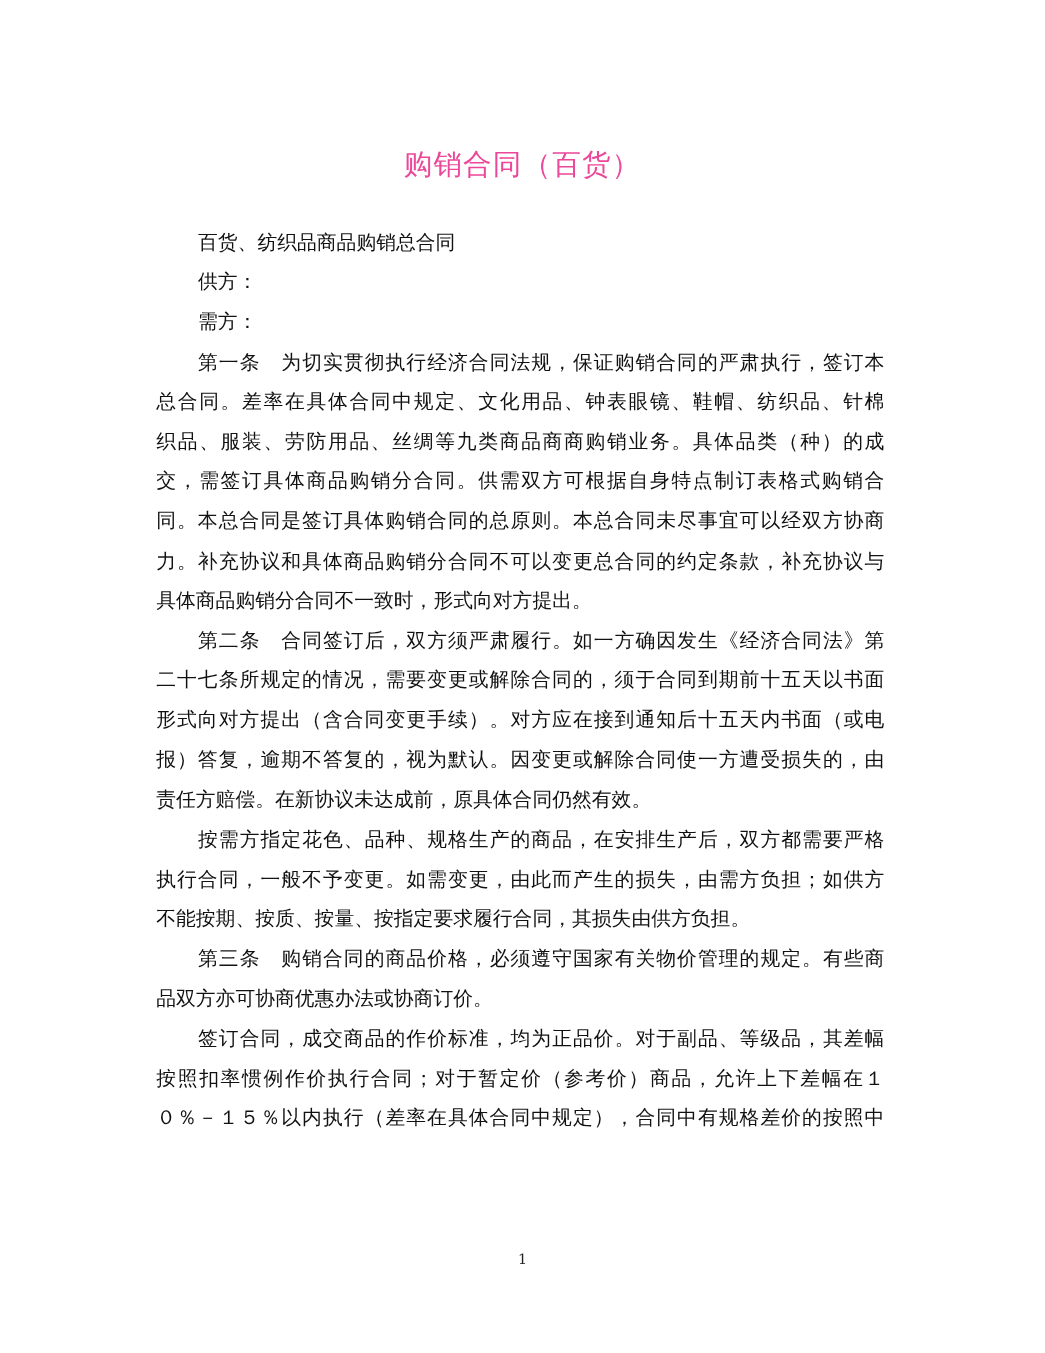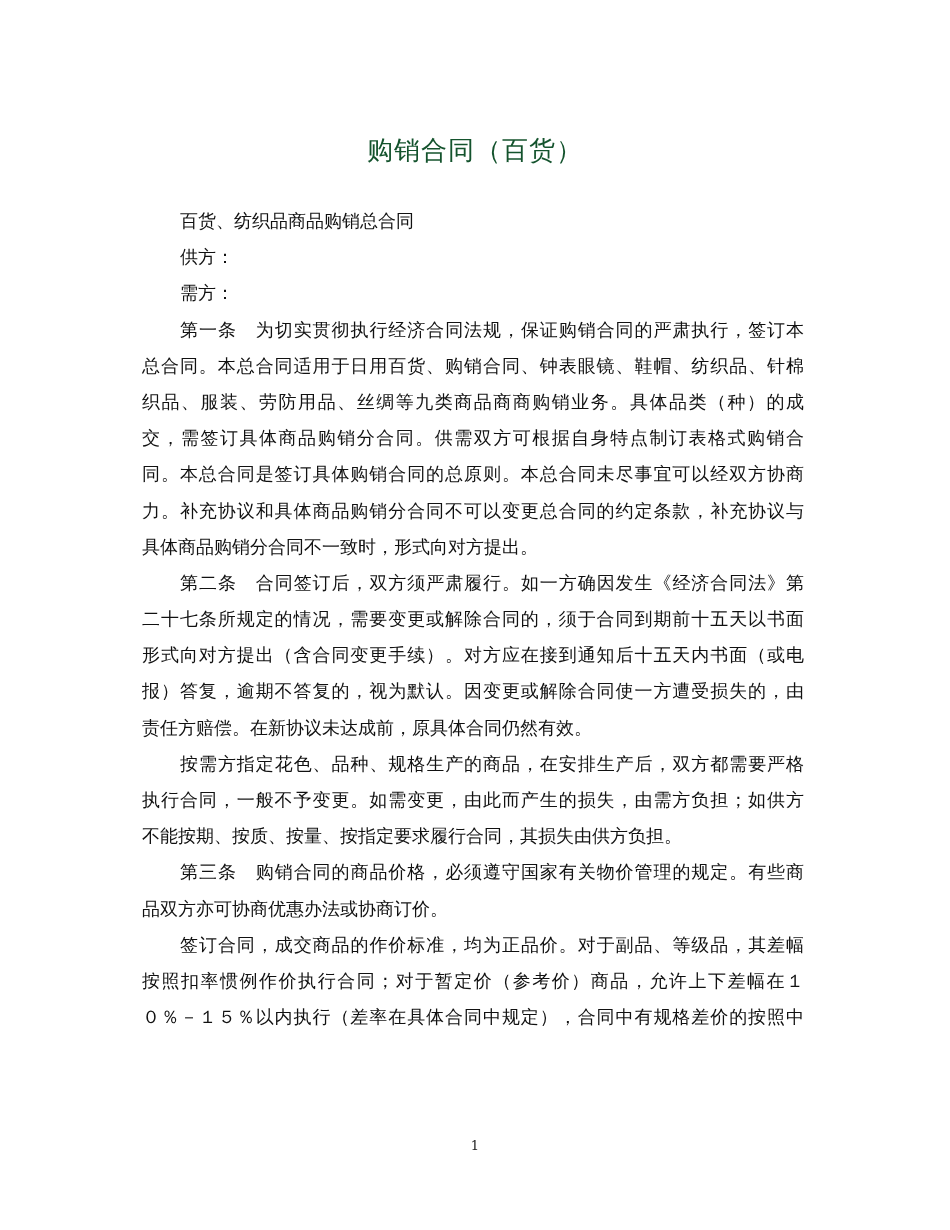--- a/index.html
+++ b/index.html
@@ -1,38 +1,38 @@
 <!DOCTYPE html>
 <html><head>
 <meta charset="utf-8">
 <style>
   html, body { margin: 0; padding: 0; background: #ffffff; }
   body { width: 950px; height: 1230px; position: relative; overflow: hidden;
          font-family: "DejaVu Serif", "Liberation Serif", serif; color: #111; }
   .page { position: absolute; left: 0; top: 0; width: 950px; height: 1230px; background: #fff; }
   .title { position: absolute; left: 0; width: 950px; top: 128px; text-align: center;
-           color: #14532d; font-size: 26px; letter-spacing: 1px; line-height: 44px; margin: 0; font-weight: normal; }
+           color: #ec4899; font-size: 26px; letter-spacing: 1px; line-height: 44px; margin: 0; font-weight: normal; }
   .body { position: absolute; left: 142px; top: 203px; width: 662px; }
   .line { font-size: 18px; line-height: 36.2px; height: 36.2px; white-space: nowrap; overflow: visible; }
   .indent { padding-left: 38px; }
   .justify { text-align: justify; text-align-last: justify; }
   .pagenum { position: absolute; left: 0; width: 950px; top: 1138px; text-align: center;
              font-size: 13px; color: #222; }
 </style>
 </head>
 <body>
 
 <div class="page">
   <h1 class="title">购销合同（百货）</h1>
   <div class="body" id="body">
       <div class="line indent">百货、纺织品商品购销总合同</div>
       <div class="line indent">供方：</div>
       <div class="line indent">需方：</div>
       <div class="line indent justify" style="white-space: normal;">第一条　为切实贯彻执行经济合同法规，保证购销合同的严肃执行，签订本</div>
-      <div class="line justify" style="white-space: normal;">总合同。本总合同适用于日用百货、购销合同、钟表眼镜、鞋帽、纺织品、针棉</div>
+      <div class="line justify" style="white-space: normal;">总合同。差率在具体合同中规定、文化用品、钟表眼镜、鞋帽、纺织品、针棉</div>
       <div class="line justify" style="white-space: normal;">织品、服装、劳防用品、丝绸等九类商品商商购销业务。具体品类（种）的成</div>
       <div class="line justify" style="white-space: normal;">交，需签订具体商品购销分合同。供需双方可根据自身特点制订表格式购销合</div>
       <div class="line justify" style="white-space: normal;">同。本总合同是签订具体购销合同的总原则。本总合同未尽事宜可以经双方协商</div>
       <div class="line justify" style="white-space: normal;">力。补充协议和具体商品购销分合同不可以变更总合同的约定条款，补充协议与</div>
       <div class="line">具体商品购销分合同不一致时，形式向对方提出。</div>
       <div class="line indent justify" style="white-space: normal;">第二条　合同签订后，双方须严肃履行。如一方确因发生《经济合同法》第</div>
       <div class="line justify" style="white-space: normal;">二十七条所规定的情况，需要变更或解除合同的，须于合同到期前十五天以书面</div>
       <div class="line justify" style="white-space: normal;">形式向对方提出（含合同变更手续）。对方应在接到通知后十五天内书面（或电</div>
       <div class="line justify" style="white-space: normal;">报）答复，逾期不答复的，视为默认。因变更或解除合同使一方遭受损失的，由</div>
       <div class="line">责任方赔偿。在新协议未达成前，原具体合同仍然有效。</div>

